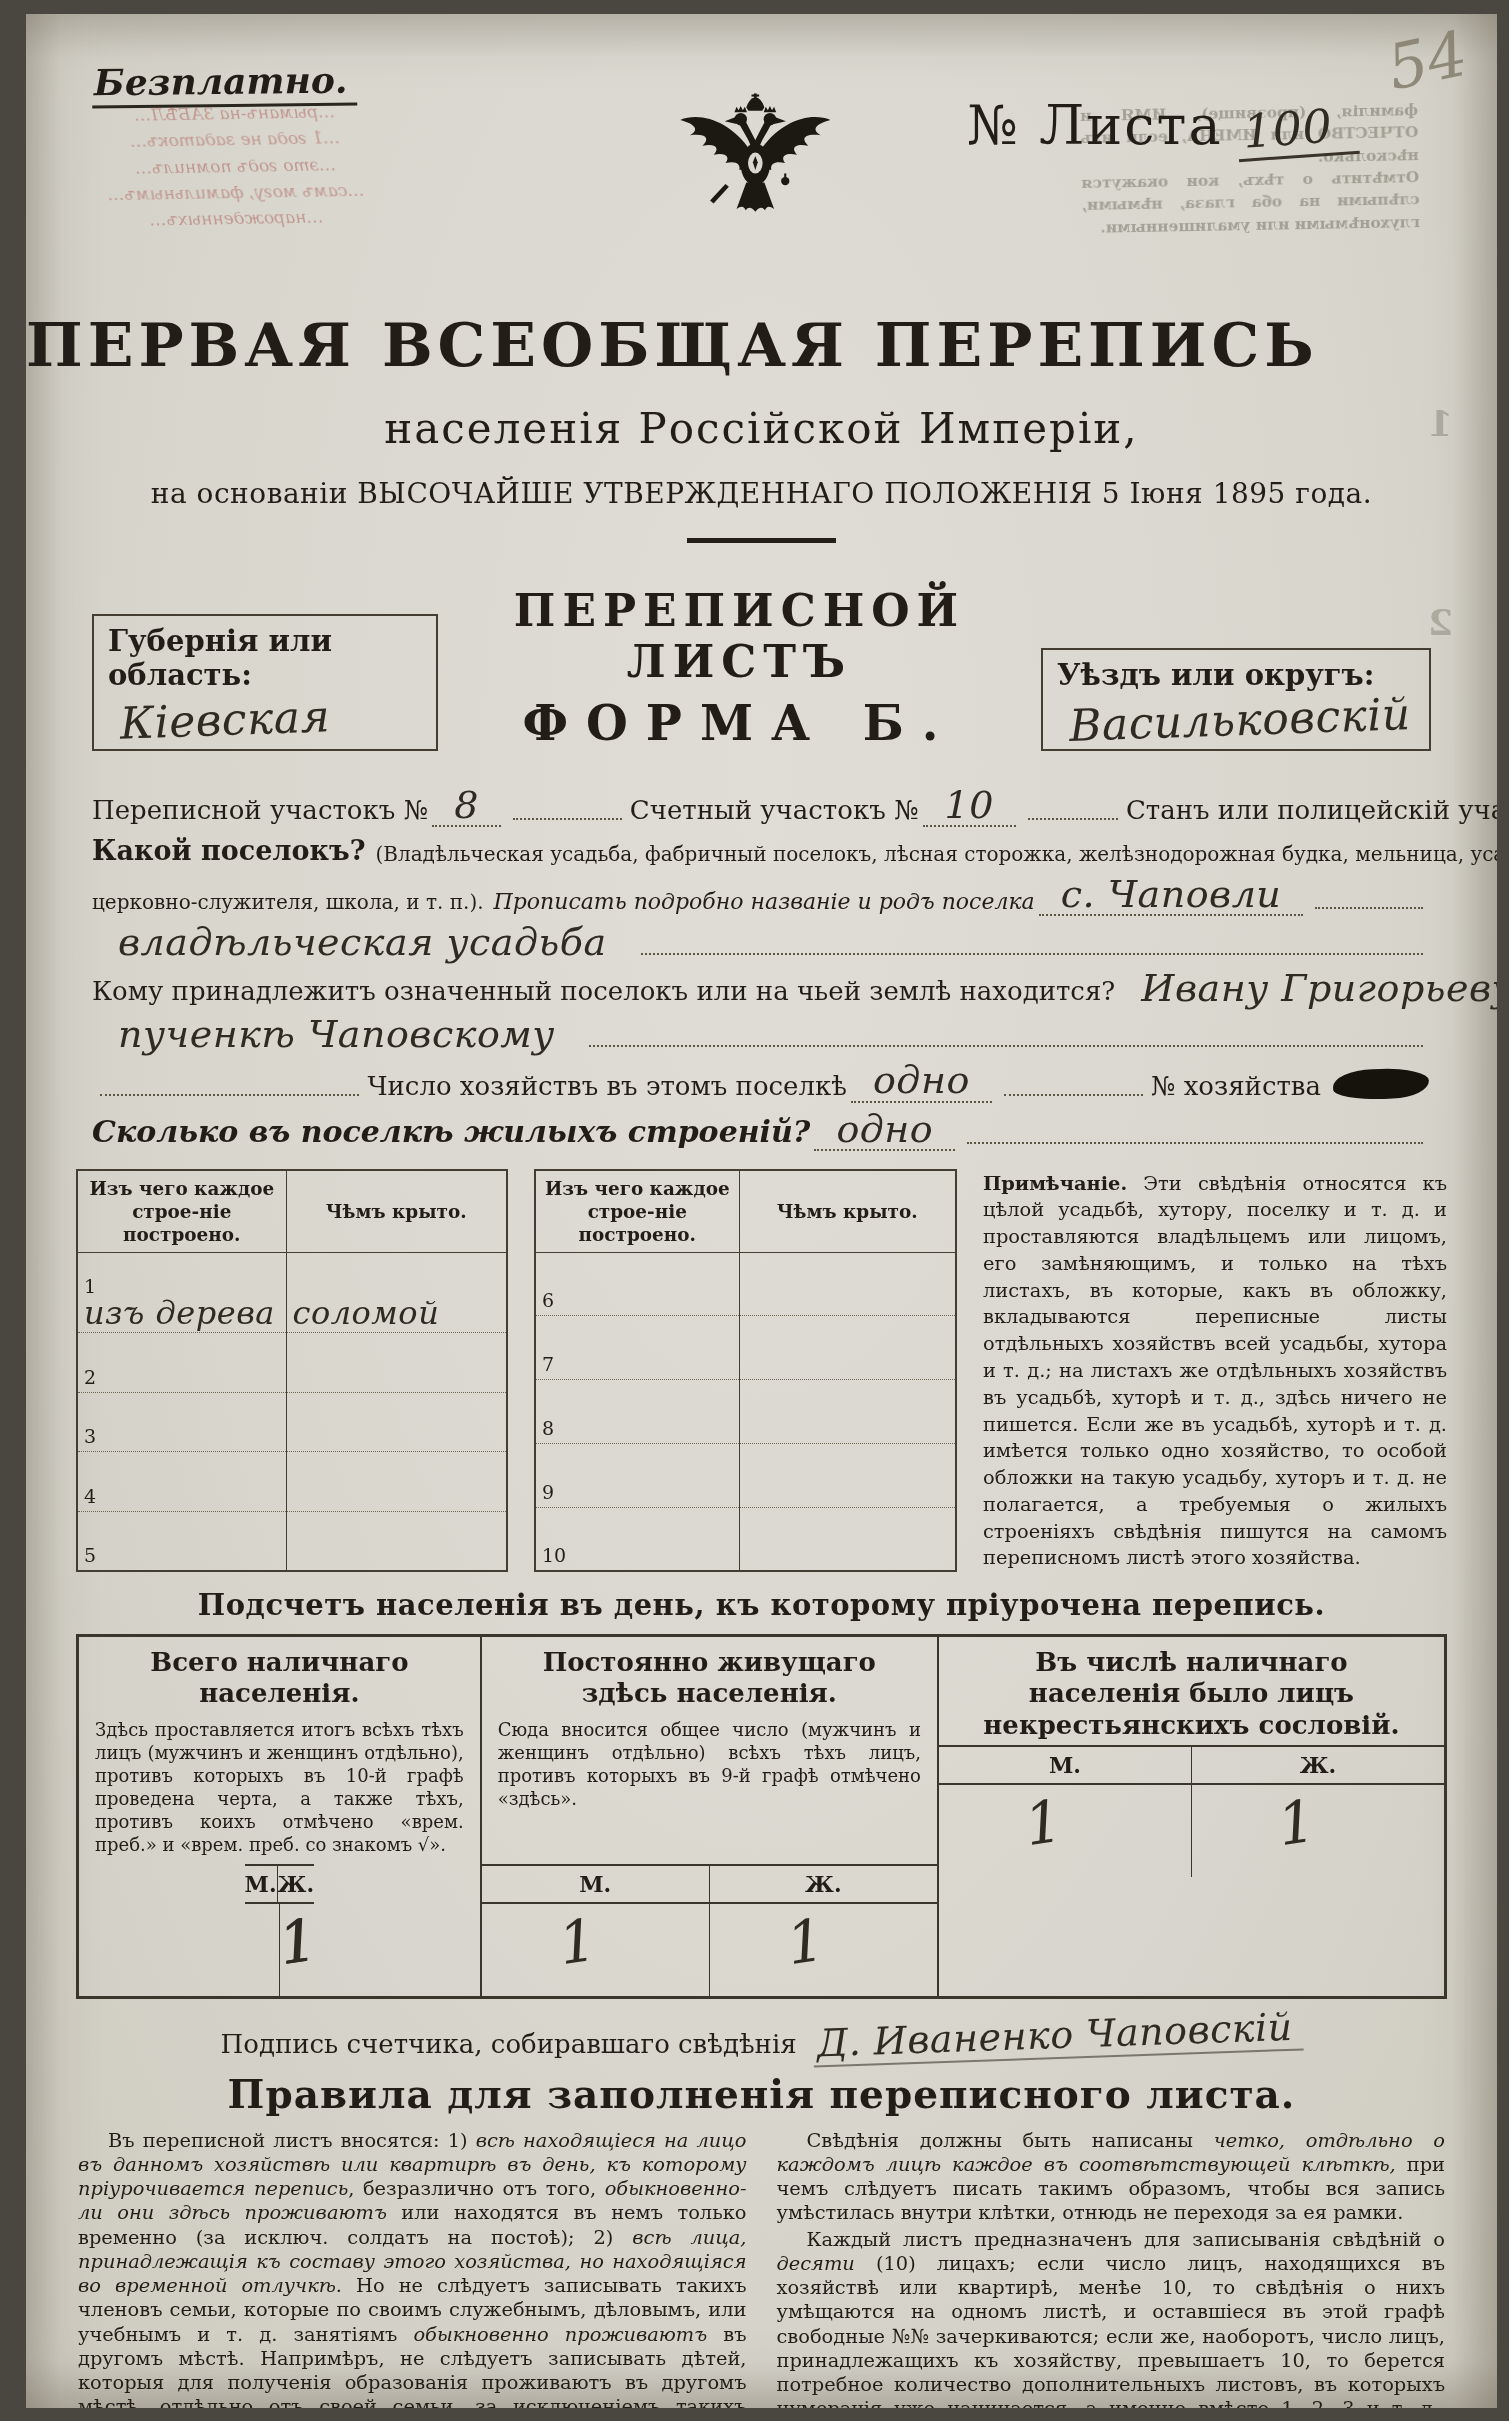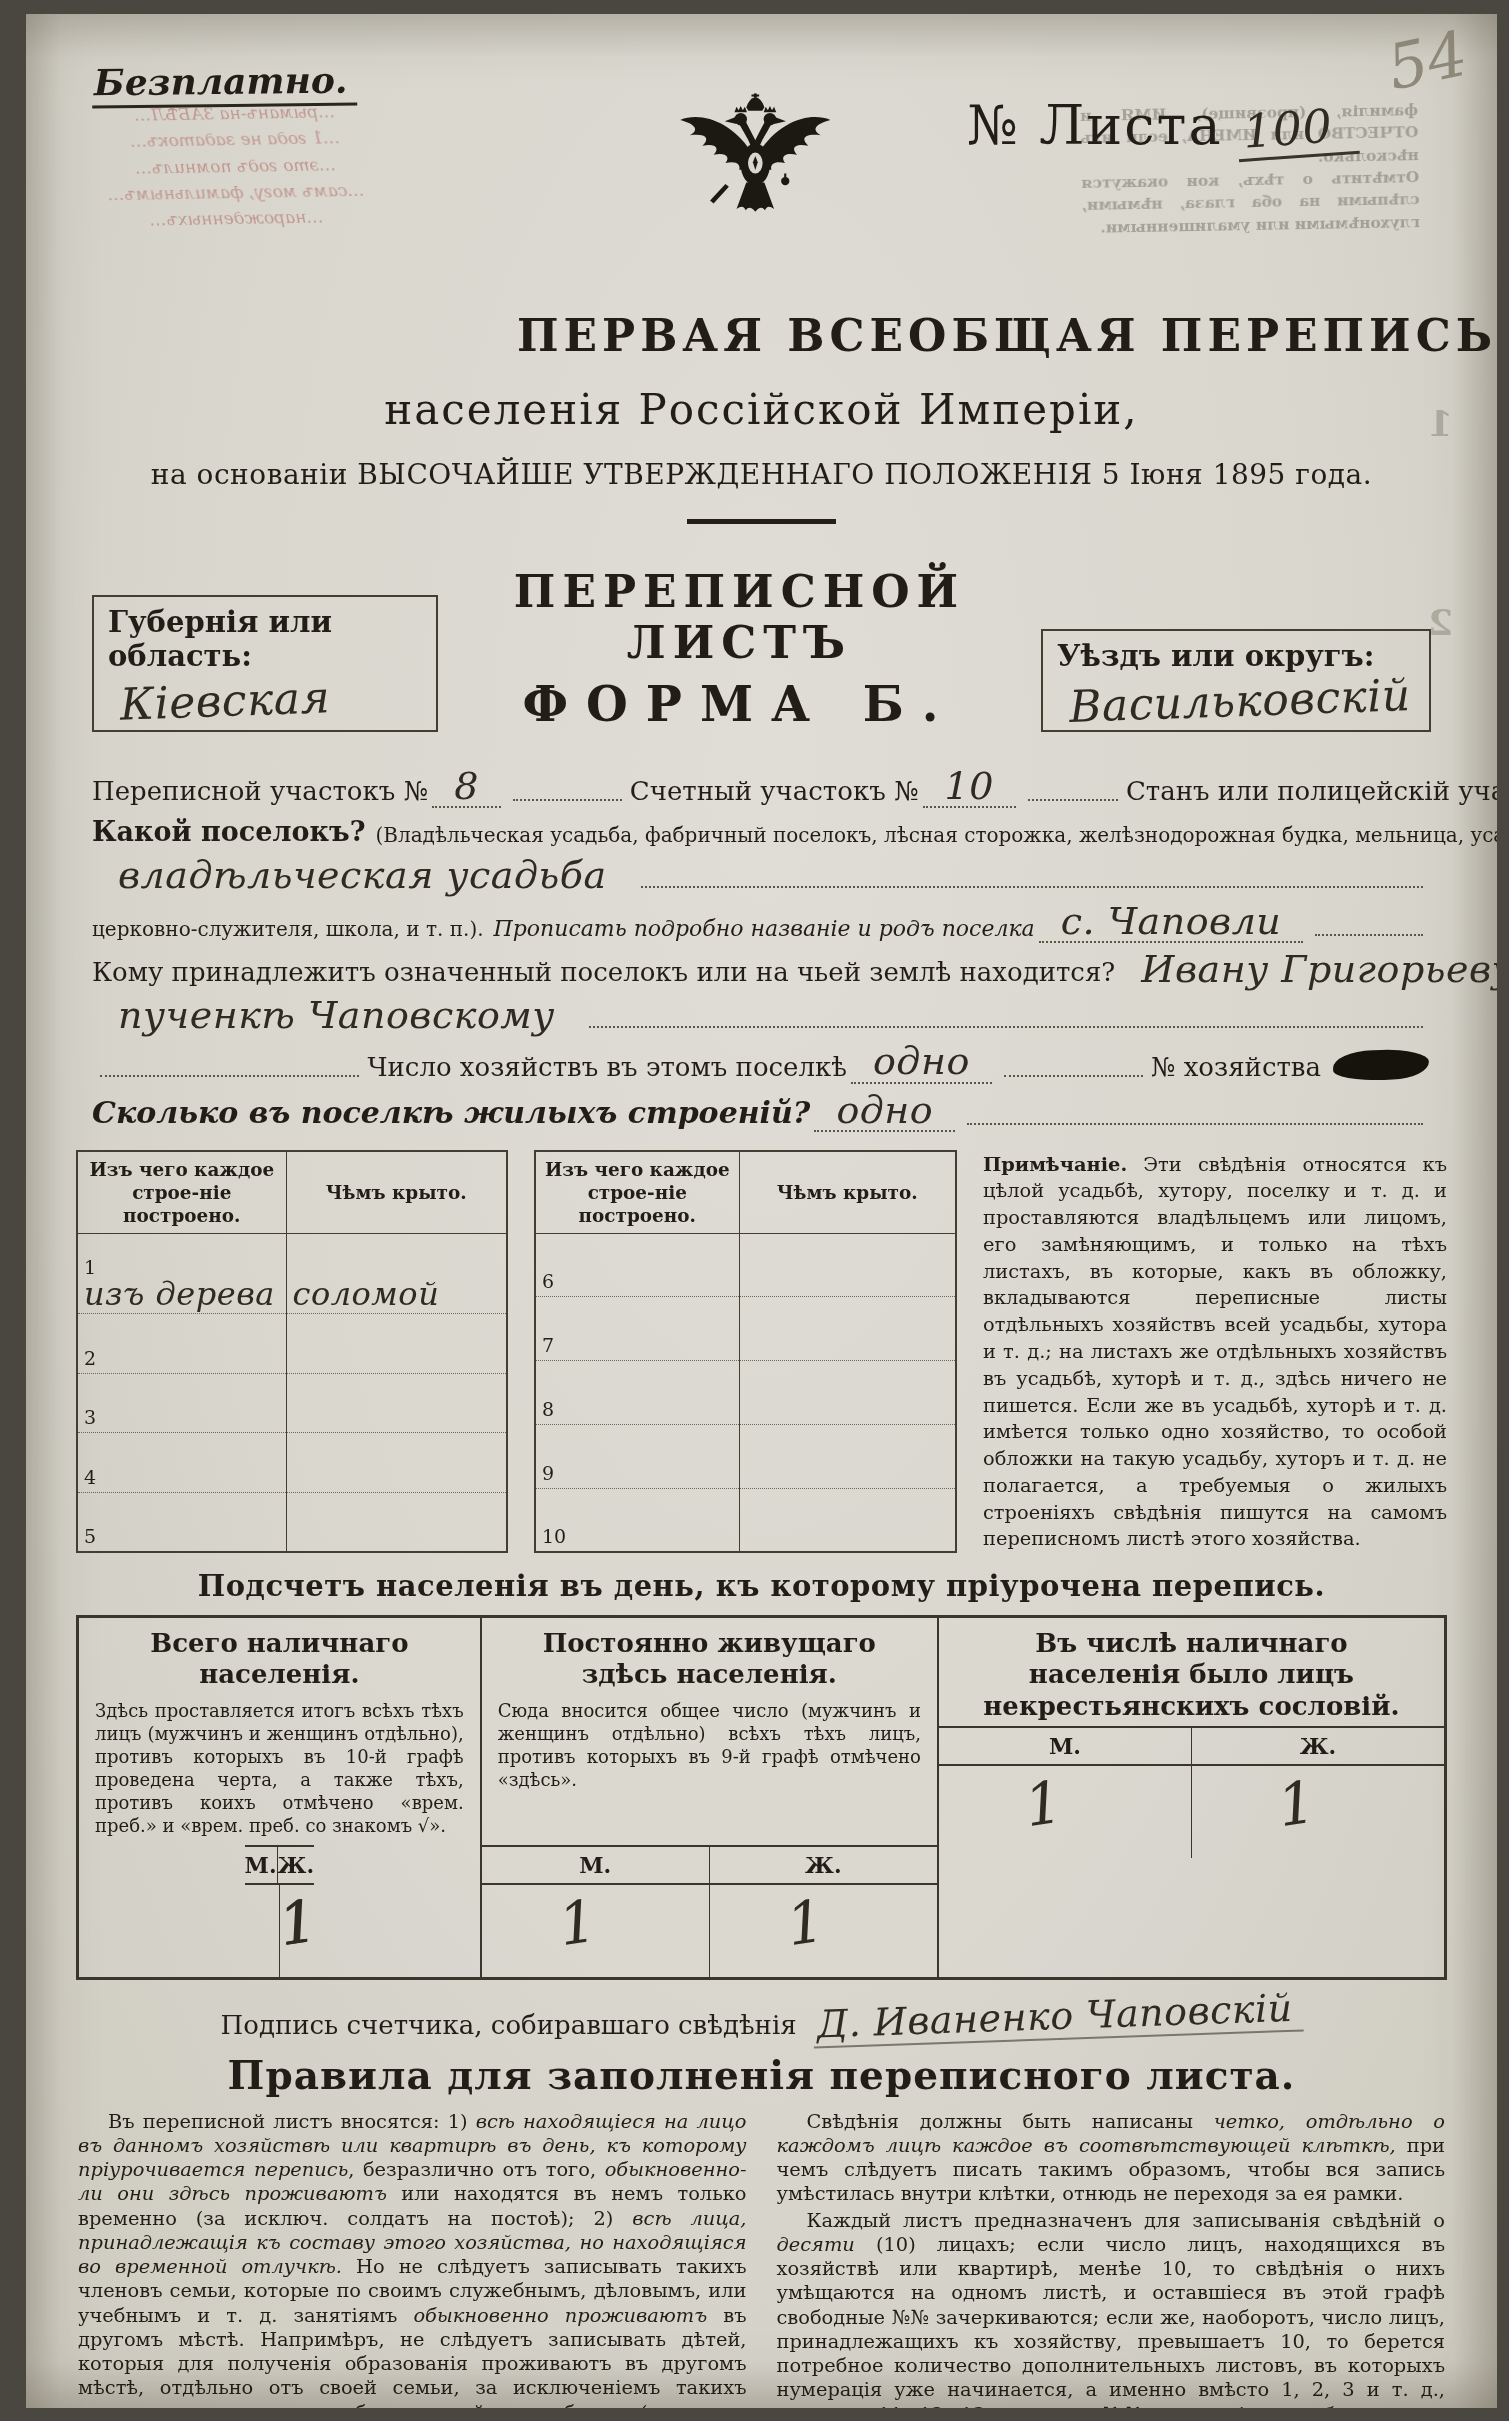--- a/index.html
+++ b/index.html
@@ -27,21 +27,21 @@
   .sheetno-label { font-size:54px; letter-spacing:2px; }
   .sheetno-value { font-size:46px; margin-left:14px; transform:rotate(-4deg); border-bottom:3px solid #39332a; padding:0 26px 0 6px; }
   .corner-num { position:absolute; right:30px; top:10px; font-size:62px; font-style:italic; color:#837d6c; transform:rotate(-12deg); opacity:.85; }
 
   .bleed { position:absolute; transform:scaleX(-1) rotate(1deg); filter:blur(0.7px); pointer-events:none; }
   .bleed-left { left:70px; top:86px; width:279px; color:rgba(167,76,70,.45); font-style:italic; font-size:17px; line-height:1.55; text-align:center; }
   .bleed-right { right:78px; top:88px; width:338px; color:rgba(90,86,72,.42); font-size:15.4px; font-weight:bold; line-height:1.45; text-align:justify; }
   .bleed-digit { position:absolute; right:44px; transform:scaleX(-1); color:rgba(90,86,72,.32); font-size:36px; font-weight:bold; filter:blur(0.5px); }
 
   
-  .title-main { text-align:right; font-size:44px; font-weight:bold; letter-spacing:5px; margin-top:2px; }
+  .title-main { text-align:left; font-size:60px; font-weight:bold; letter-spacing:5px; margin-top:2px; }
   .title-sub1 { text-align:center; font-size:42px; letter-spacing:2px; margin-top:24px; }
   .title-sub2 { text-align:center; font-size:28px; margin-top:24px; letter-spacing:0.5px; }
   .mini-rule { width:149px; height:5px; background:#241f18; margin:28px auto 0; }
 
   
   .form-header { display:flex; align-items:flex-end; gap:26px; margin:40px 66px 0; }
   .fh-box { border:2px solid #433d32; padding:8px 14px 4px; }
   .fh-box.left { width:346px; }
   .fh-box.right { width:390px; }
   .fh-label { font-weight:bold; font-size:29px; }
@@ -196,28 +196,28 @@
 
         <span class="dots-seg grow"></span>
       </div>
 
       <div class="fline">
         <span class="boldq">Какой поселокъ?</span>
         <span class="smalltext">(Владѣльческая усадьба, фабричный поселокъ, лѣсная сторожка, желѣзнодорожная будка, мельница, усадьба священно или</span>
       </div>
 
       <div class="fline">
-        <span class="hand hv" style="border-bottom:none;">владѣльческая усадьба</span>
-        <span class="dots-seg grow"></span>
-      </div>
-
-      <div class="fline">
         <span class="smalltext">церковно-служителя, школа, и т. п.).</span>
         <span class="instr" style="margin-left:10px;">Прописать подробно названіе и родъ поселка</span>
         <span class="hand hv">с. Чаповли</span>
+        <span class="dots-seg grow"></span>
+      </div>
+
+      <div class="fline">
+        <span class="hand hv" style="border-bottom:none;">владѣльческая усадьба</span>
         <span class="dots-seg grow"></span>
       </div>
 
       <div class="fline">
         <span>Кому принадлежитъ означенный поселокъ или на чьей землѣ находится?</span>
         <span class="hand hv" style="border-bottom:none;">Ивану Григорьеву Коно-</span>
         <span class="dots-seg grow"></span>
       </div>
 
       <div class="fline">

